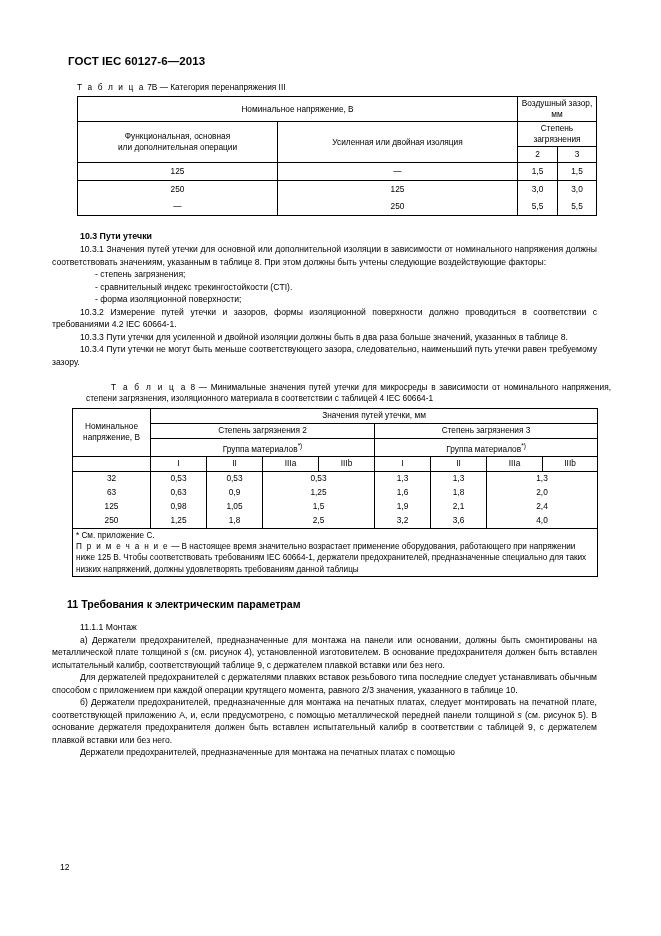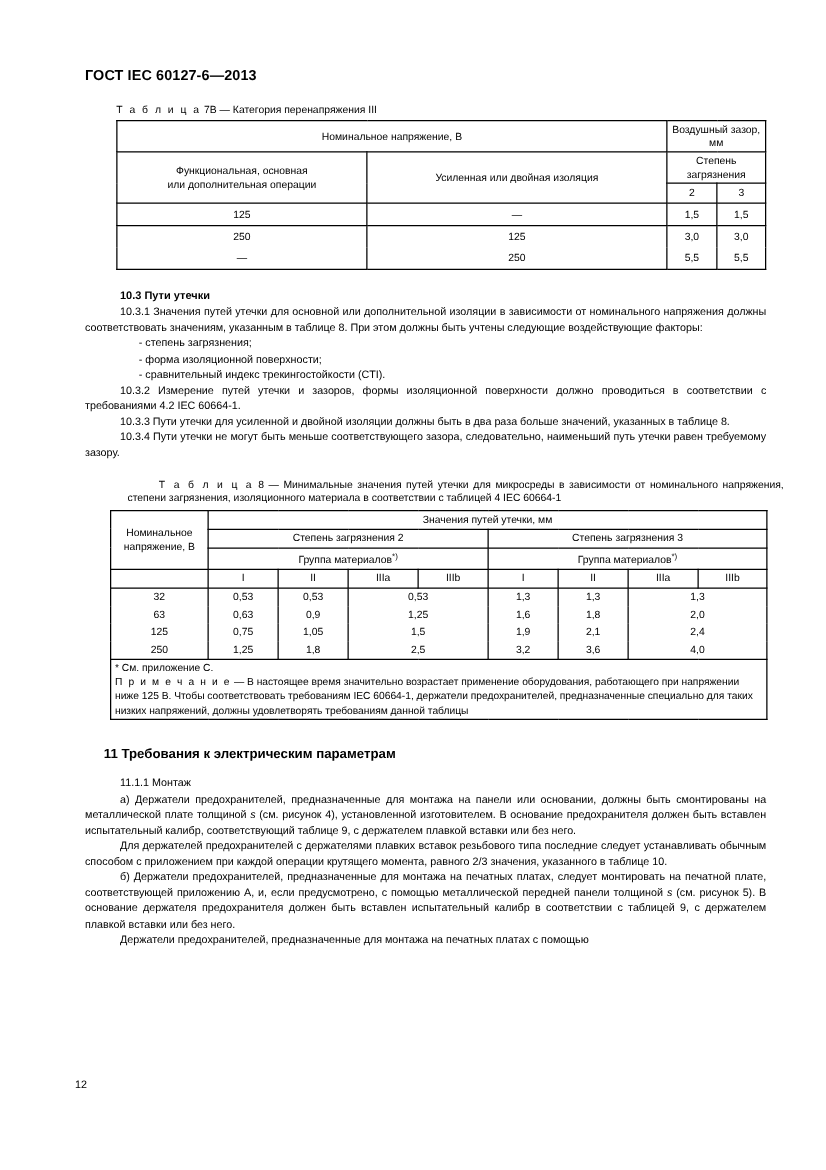--- a/index.html
+++ b/index.html
@@ -28,21 +28,21 @@
     position: absolute;
     top: 55px;
     left: 68px;
     font-size: 11.5px;
     font-weight: bold;
     letter-spacing: 0.1px;
   }
   .content {
     position: absolute;
     top: 82px;
-    left: 68px;
+    left: 52px;
     width: 545px;
   }
 
   
   .tbl-caption {
     font-size: 8.3px;
     line-height: 11.4px;
     text-align: justify;
     margin: 0 0 3px 0;
   }
@@ -206,22 +206,22 @@
           </tr>
         </tbody>
       </table>
     </div>
 
     <div class="gap-l"></div>
 
     <h3 class="sub">10.3 Пути утечки</h3>
     <p class="body">10.3.1 Значения путей утечки для основной или дополнительной изоляции в зависимости от номинального напряжения должны соответствовать значениям, указанным в таблице 8. При этом должны быть учтены следующие воздействующие факторы:</p>
     <p class="body dash">- степень загрязнения;</p>
+    <p class="body dash">- сравнительный индекс трекингостойкости (CTI).</p>
     <p class="body dash">- форма изоляционной поверхности;</p>
-    <p class="body dash">- сравнительный индекс трекингостойкости (CTI).</p>
     <p class="body">10.3.2 Измерение путей утечки и зазоров, формы изоляционной поверхности должно проводиться в соответствии с требованиями 4.2 IEC 60664-1.</p>
     <p class="body">10.3.3 Пути утечки для усиленной и двойной изоляции должны быть в два раза больше значений, указанных в таблице 8.</p>
     <p class="body">10.3.4 Пути утечки не могут быть меньше соответствующего зазора, следовательно, наименьший путь утечки равен требуемому зазору.</p>
 
     <div class="gap-l"></div>
 
     <div class="tbl-caption indent" style="margin-left:34px;width:525px;">
       <span class="spaced">Т а б л и ц а</span>
       <span>8 — Минимальные значения путей утечки для микросреды в зависимости от номинального напряжения, степени загрязнения, изоляционного материала в соответствии с таблицей 4 IEC 60664-1</span>
     </div>
@@ -280,21 +280,21 @@
             <td class="thick-l" style="border-top:none;border-bottom:none">63</td>
             <td style="border-top:none;border-bottom:none">0,63</td>
             <td style="border-top:none;border-bottom:none">0,9</td>
             <td style="border-top:none;border-bottom:none" colspan="2">1,25</td>
             <td style="border-top:none;border-bottom:none">1,6</td>
             <td style="border-top:none;border-bottom:none">1,8</td>
             <td class="thick-r" style="border-top:none;border-bottom:none" colspan="2">2,0</td>
           </tr>
           <tr class="datarow">
             <td class="thick-l" style="border-top:none;border-bottom:none">125</td>
-            <td style="border-top:none;border-bottom:none">0,75</td>
+            <td style="border-top:none;border-bottom:none">0,98</td>
             <td style="border-top:none;border-bottom:none">1,05</td>
             <td style="border-top:none;border-bottom:none" colspan="2">1,5</td>
             <td style="border-top:none;border-bottom:none">1,9</td>
             <td style="border-top:none;border-bottom:none">2,1</td>
             <td class="thick-r" style="border-top:none;border-bottom:none" colspan="2">2,4</td>
           </tr>
           <tr class="datarow">
             <td class="thick-l" style="border-top:none">250</td>
             <td style="border-top:none">1,25</td>
             <td style="border-top:none">1,8</td>

